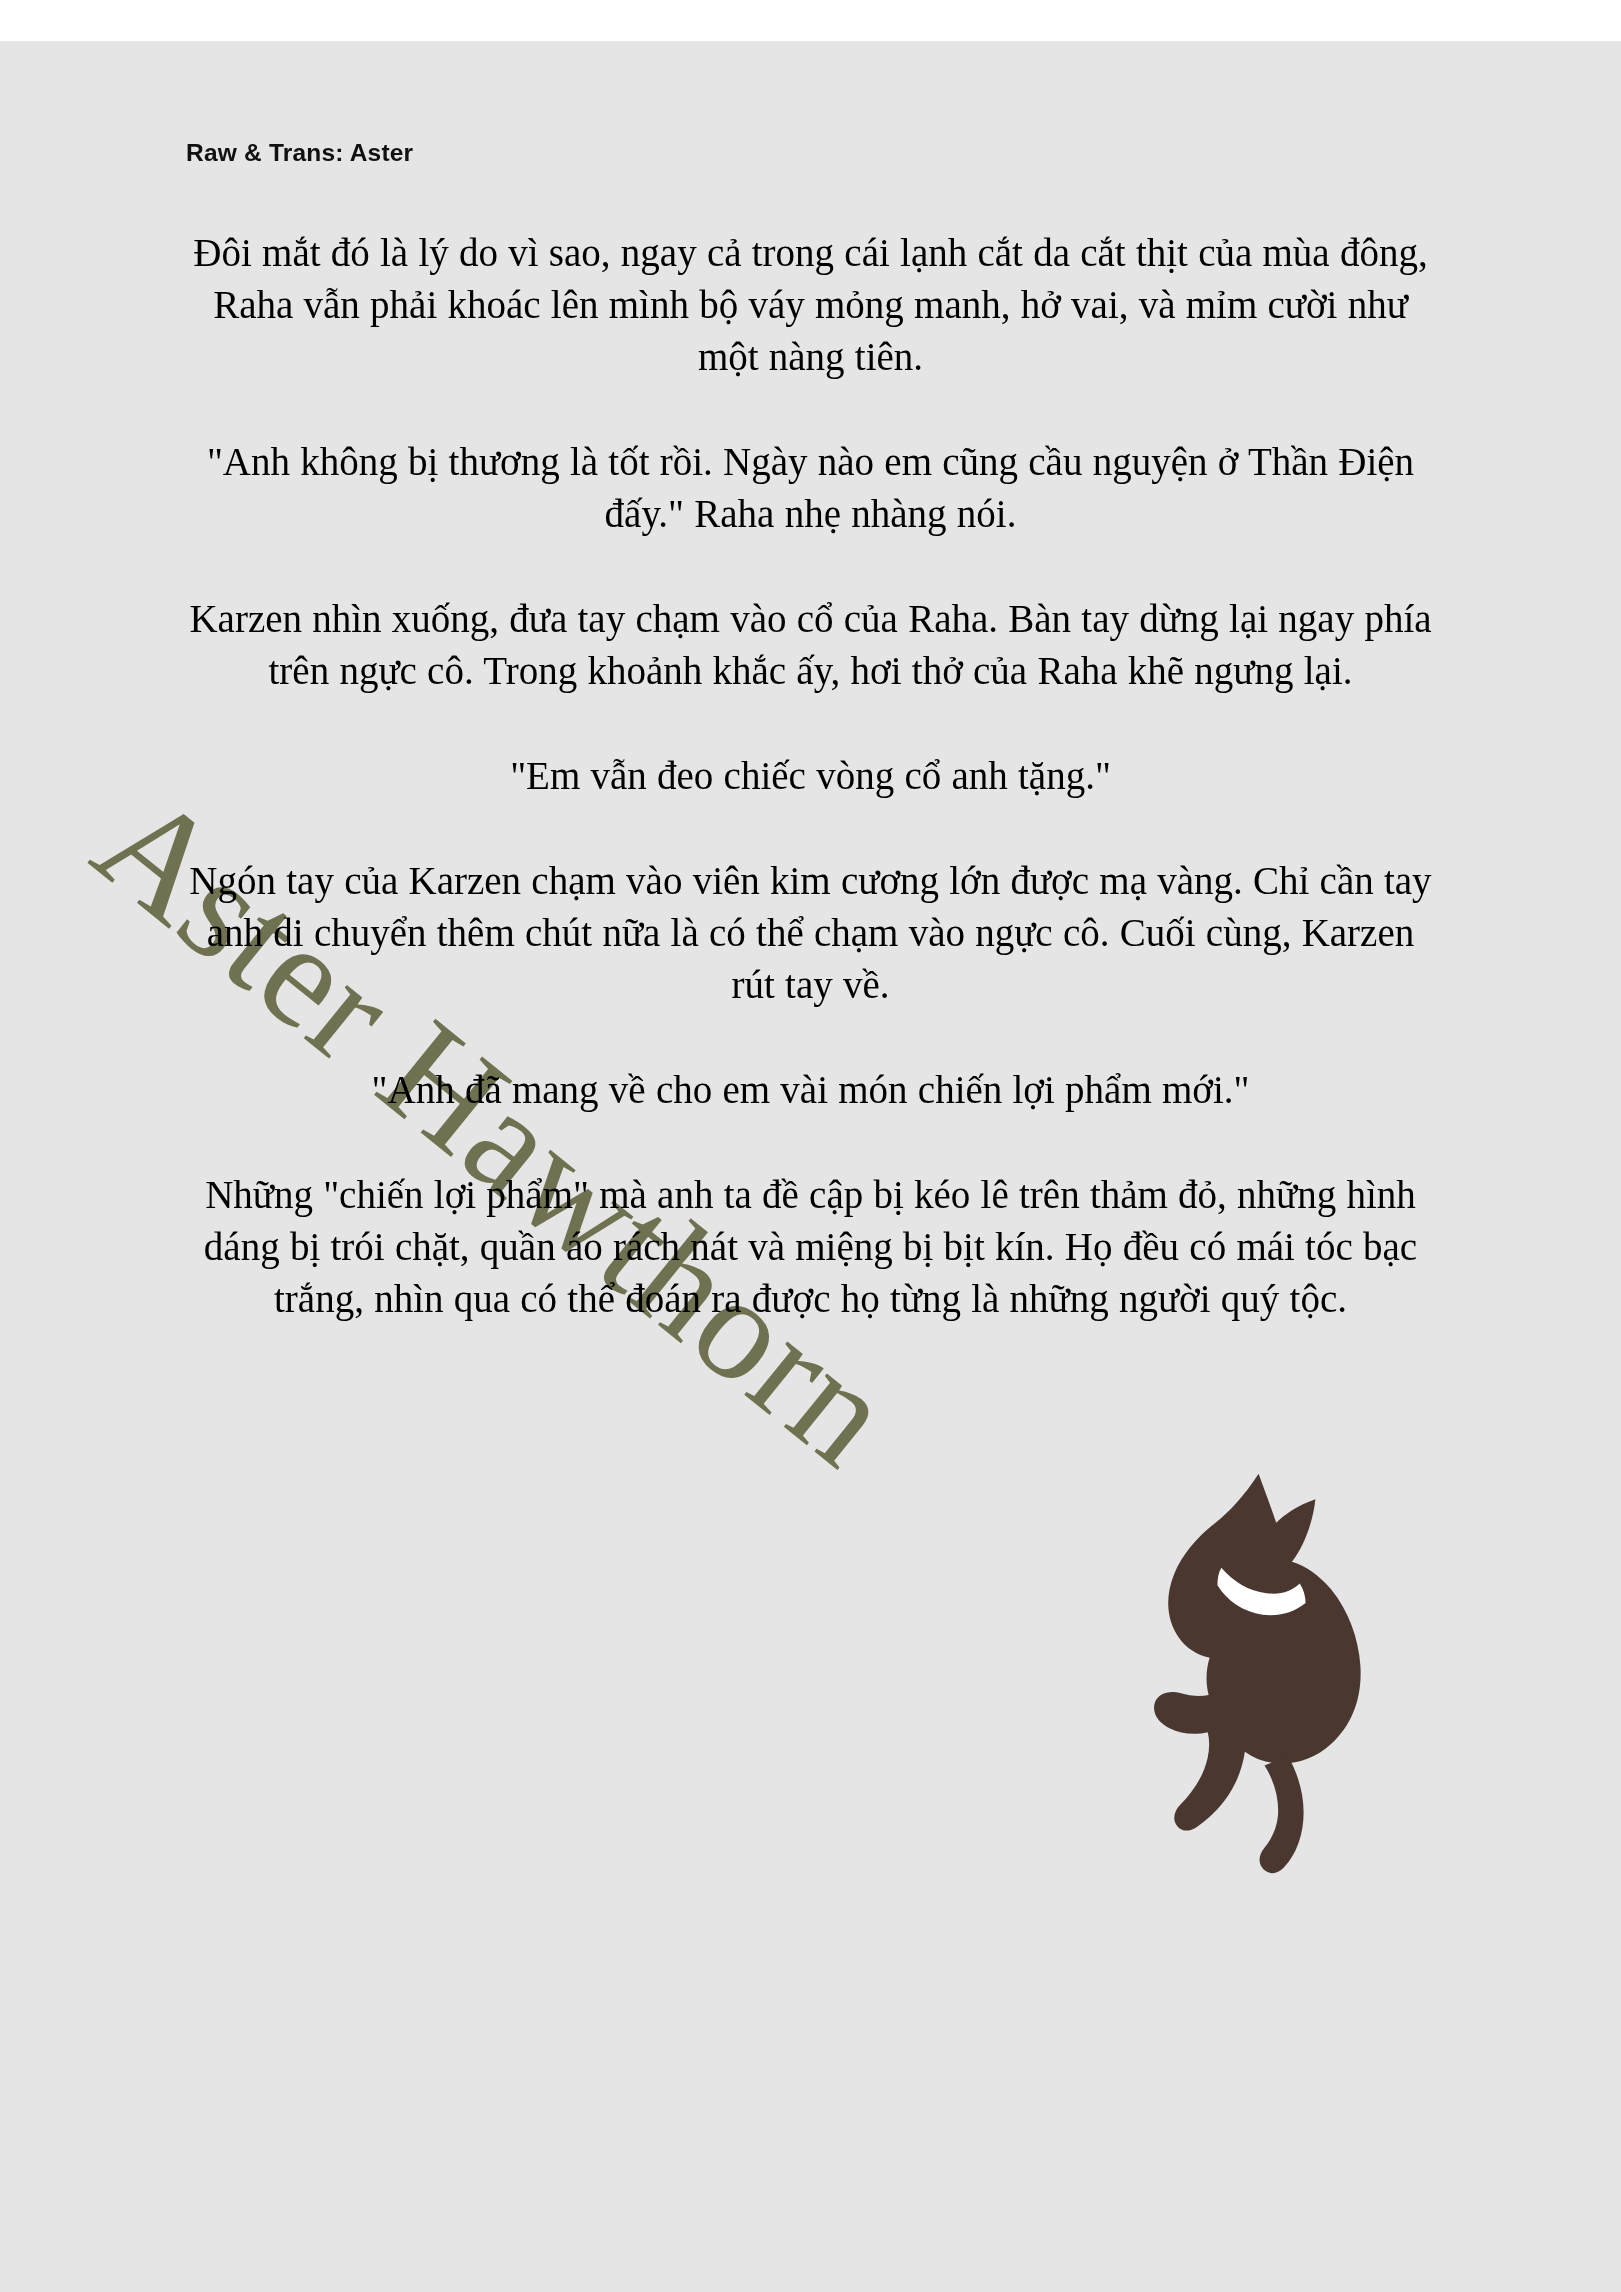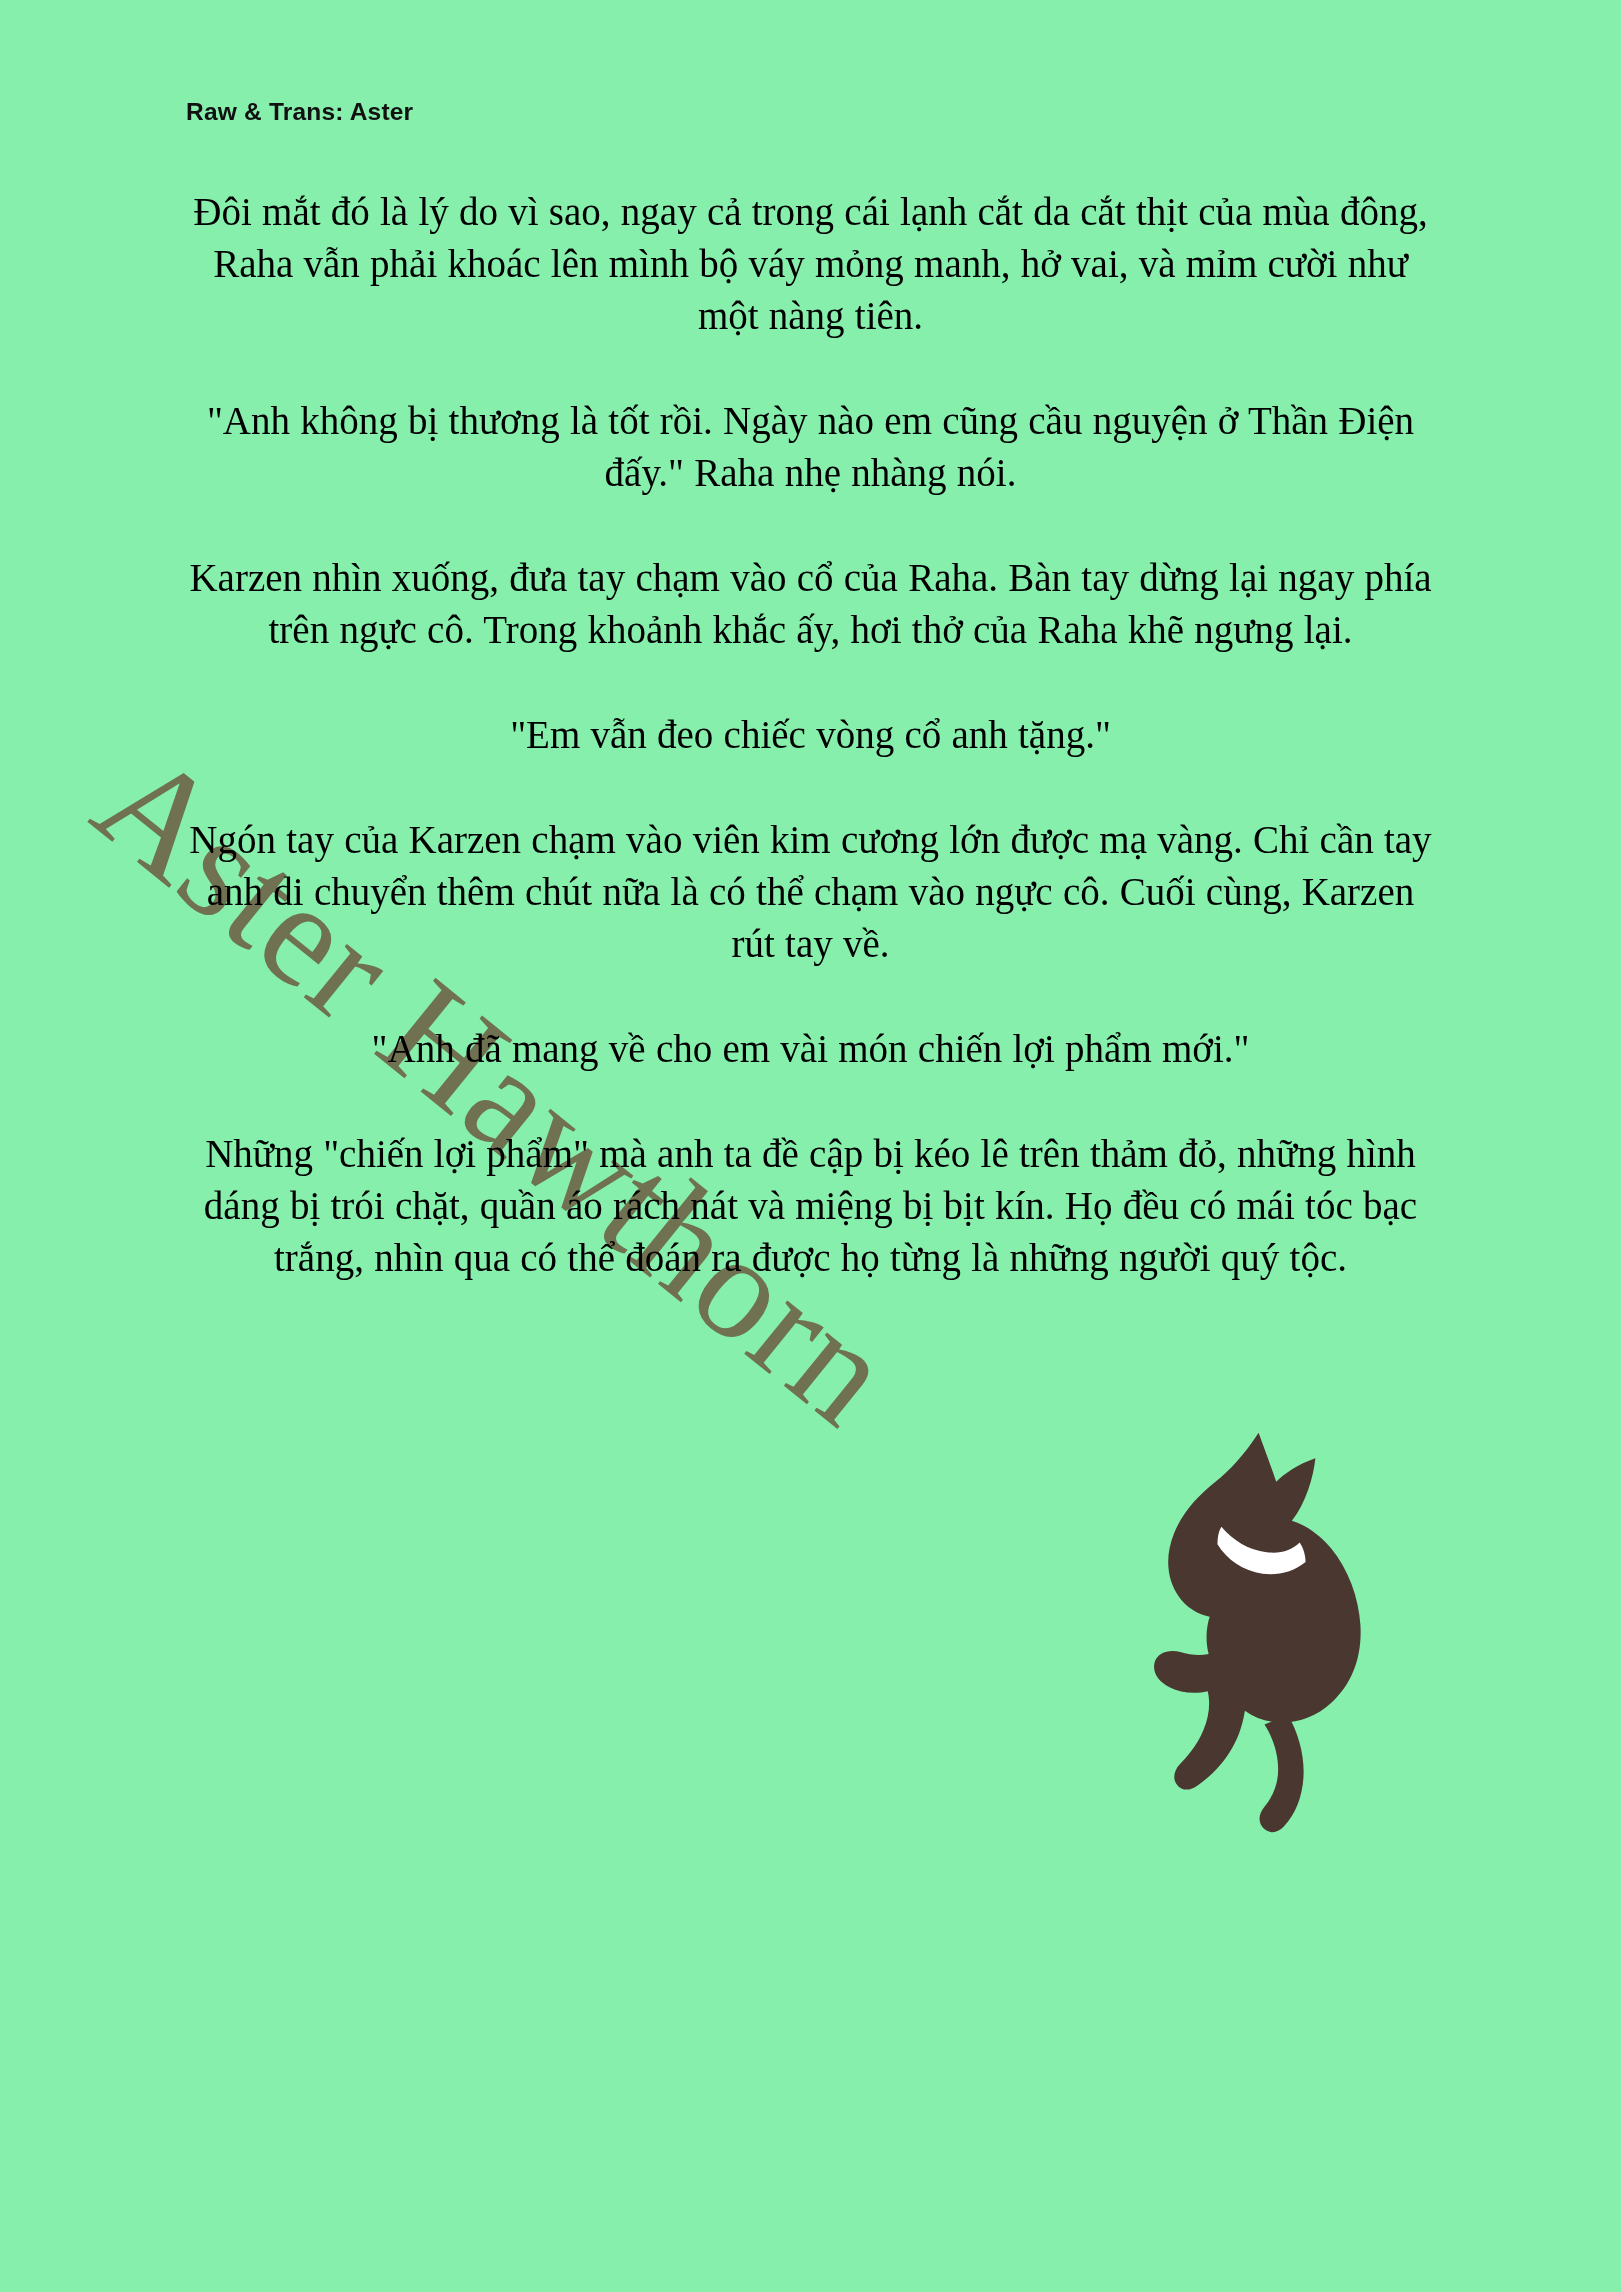--- a/index.html
+++ b/index.html
@@ -11,21 +11,22 @@
     width: 1621px;
     height: 2293px;
     position: relative;
     overflow: hidden;
     font-family: "Liberation Serif", "DejaVu Serif", serif;
   }
 
   .page {
     position: absolute;
     inset: 0;
-    background: #86efac;
+    background: #e5e5e5;
+    margin-top: 41px;
   }
 
   
   .page-header {
     position: absolute;
     left: 186px;
     top: 98px;
     font-family: "Liberation Sans", "DejaVu Sans", sans-serif;
     font-size: 24.5px;
     font-weight: 700;

